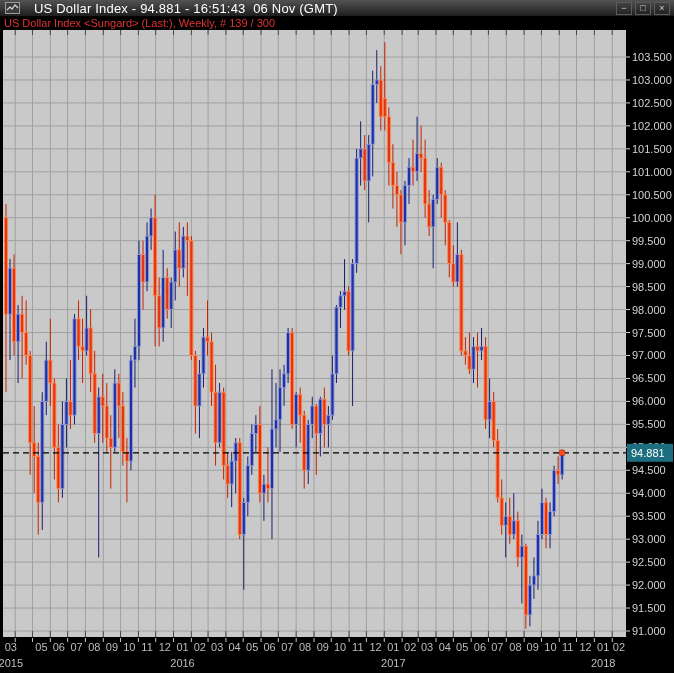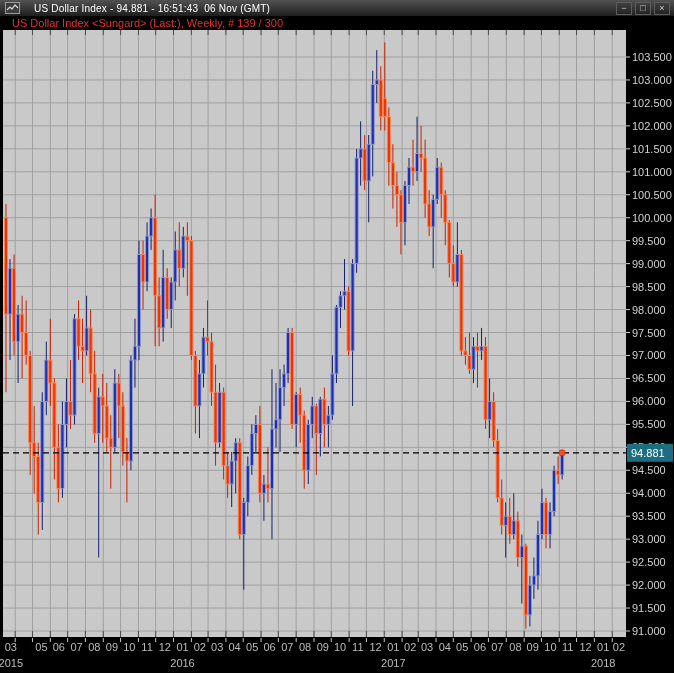--- a/index.html
+++ b/index.html
@@ -1,22 +1,22 @@
 <!DOCTYPE html>
 <html><head>
 <meta charset="utf-8">
 <style>
   html,body{margin:0;padding:0;}
   body{width:674px;height:673px;background:#000;font-family:"Liberation Sans",sans-serif;overflow:hidden;position:relative;}
   .titlebar{height:17px;background:linear-gradient(#525252,#1e1e1e);display:flex;align-items:center;padding:0 3px;border-bottom:1px solid #000;box-sizing:border-box;}
   .app-icon{width:15px;height:12px;margin:0 5px 0 2px;flex:0 0 auto;}
-  .title-text{color:#ffffff;font-size:10px;white-space:pre;letter-spacing:.2px;padding-left:9px;}
+  .title-text{color:#ffffff;font-size:13px;white-space:pre;letter-spacing:.2px;padding-left:9px;}
   .win-buttons{margin-left:auto;display:flex;gap:3px;padding-right:1px;}
   .win-btn{width:16px;height:13px;background:linear-gradient(#404040,#242424);border:1px solid #5c5c5c;color:#d0d0d0;font-size:9px;line-height:11px;text-align:center;box-sizing:border-box;cursor:default;}
-  .subtitle{height:13px;background:#000;color:#e03232;font-size:11px;line-height:12px;padding-left:12px;white-space:pre;}
+  .subtitle{height:13px;background:#000;color:#e03232;font-size:11px;line-height:12px;padding-left:4px;white-space:pre;}
   #chart{display:block;}
   #chart text{font-family:"Liberation Sans",sans-serif;}
 </style>
 </head>
 <body>
 
 <div class="titlebar">
   <svg class="app-icon" viewBox="0 0 15 12">
     <rect x="0.5" y="0.5" width="14" height="11" fill="#3c3c3c" stroke="#9a9a9a"></rect>
     <polyline points="2,8 5,5 7,7 10,3 13,6" fill="none" stroke="#d8d8d8" stroke-width="1.2"></polyline>

